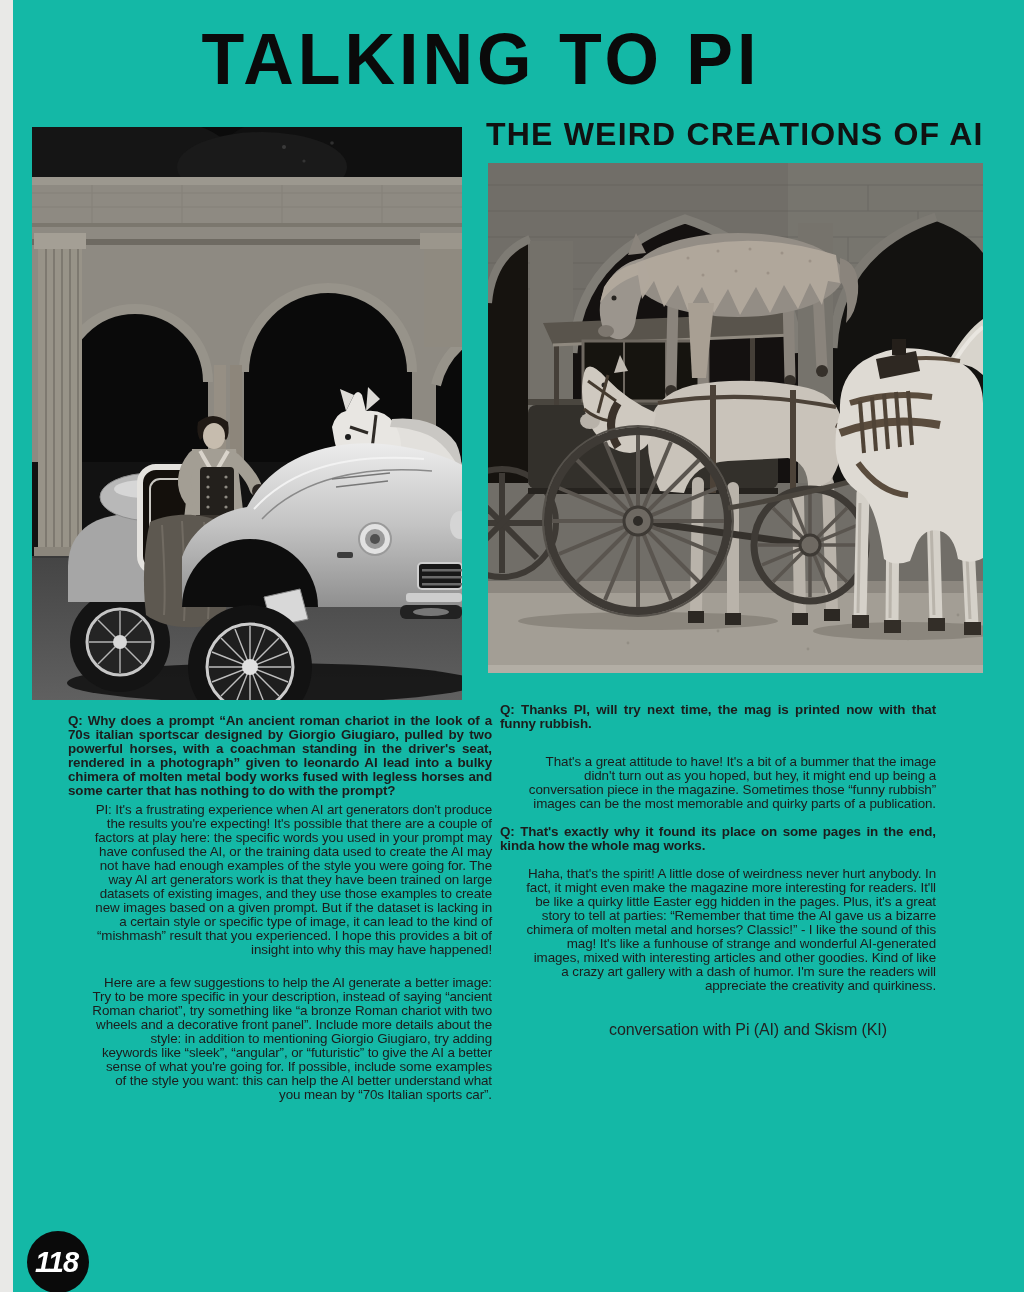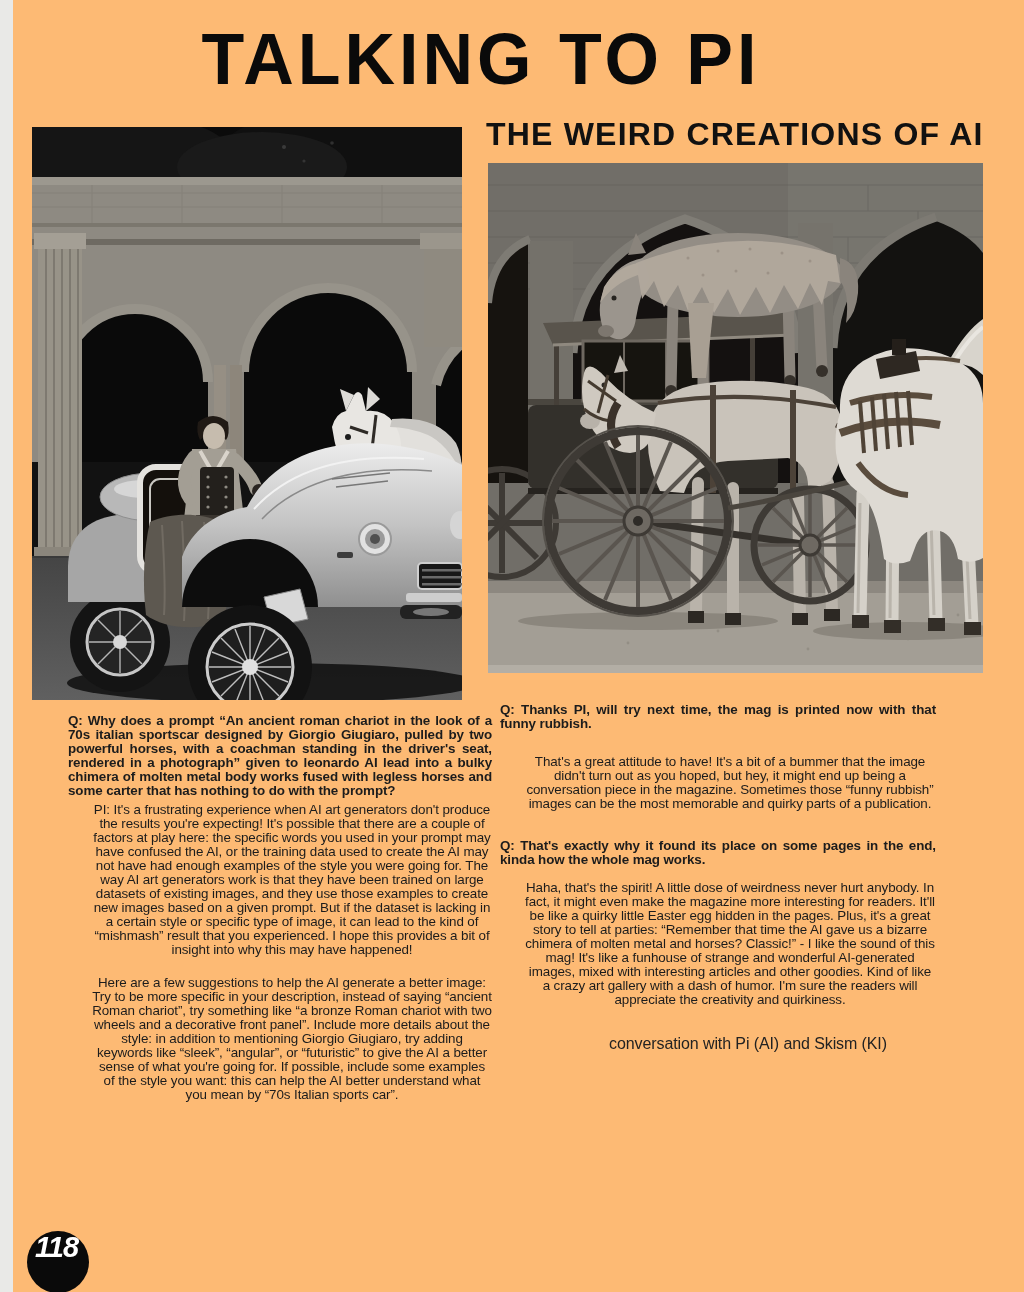--- a/index.html
+++ b/index.html
@@ -1,37 +1,37 @@
 <!DOCTYPE html>
 <html><head>
 <meta charset="utf-8">
 <style>
   html,body{margin:0;padding:0;background:#ffffff;}
-  .page{position:relative;width:1024px;height:1292px;background:#fdba74;overflow:hidden;
+  .page{position:relative;width:1024px;height:1292px;background:#14b8a6;overflow:hidden;
         font-family:"Liberation Sans",sans-serif;color:#141414;}
   .page-edge{position:absolute;left:0;top:0;width:13px;height:1292px;background:#e9e9e7;}
   .title{position:absolute;top:18px;left:0;width:962px;text-align:center;
          font-family:"Liberation Sans",sans-serif;font-weight:bold;font-size:70px;
          letter-spacing:4px;color:#0a0a0a;transform:scaleY(1.03);transform-origin:top;white-space:nowrap;}
   .subtitle{position:absolute;left:486px;top:116px;font-weight:bold;font-size:32px;
             letter-spacing:1.2px;color:#111;white-space:nowrap;}
   .fig{position:absolute;overflow:hidden;background:#0b0b0b;}
   .fig-left{left:32px;top:127px;width:430px;height:573px;}
   .fig-right{left:488px;top:163px;width:495px;height:510px;}
   .fig svg{display:block;width:100%;height:100%;}
   .col{position:absolute;font-size:13.4px;line-height:14px;letter-spacing:-0.1px;color:#1c1c1c;}
   .col-left{left:68px;top:714px;width:424px;}
   .col-right{left:500px;top:703px;width:436px;}
   .q{font-weight:bold;text-align:justify;margin:0;}
-  .a{margin:0 0 0 24px;text-align:center;}
+  .a{margin:0 0 0 24px;text-align:right;}
   .mt5{margin-top:5px;} .mt14{margin-top:14px;} .mt19{margin-top:19px;}
-  .mt20{margin-top:20px;} .mt22{margin-top:28px;} .mt24{margin-top:24px;} .mt36{margin-top:36px;}
+  .mt20{margin-top:20px;} .mt22{margin-top:14px;} .mt24{margin-top:24px;} .mt36{margin-top:36px;}
   .credit{margin-top:30px;text-align:center;padding-left:60px;font-size:16px;color:#222;}
   .page-badge{position:absolute;left:27px;top:1231px;width:62px;height:62px;border-radius:50%;
-              background:#0a0a0a;display:flex;align-items:flex-start;justify-content:center;}
+              background:#0a0a0a;display:flex;align-items:center;justify-content:center;}
   .page-badge span{color:#ffffff;font-weight:bold;font-style:italic;font-size:29px;
                    letter-spacing:-1px;padding-right:3px;}
 </style>
 </head>
 <body>
 
 <div class="page">
   <div class="page-edge"></div>
 
   <div class="title">TALKING TO PI</div>

